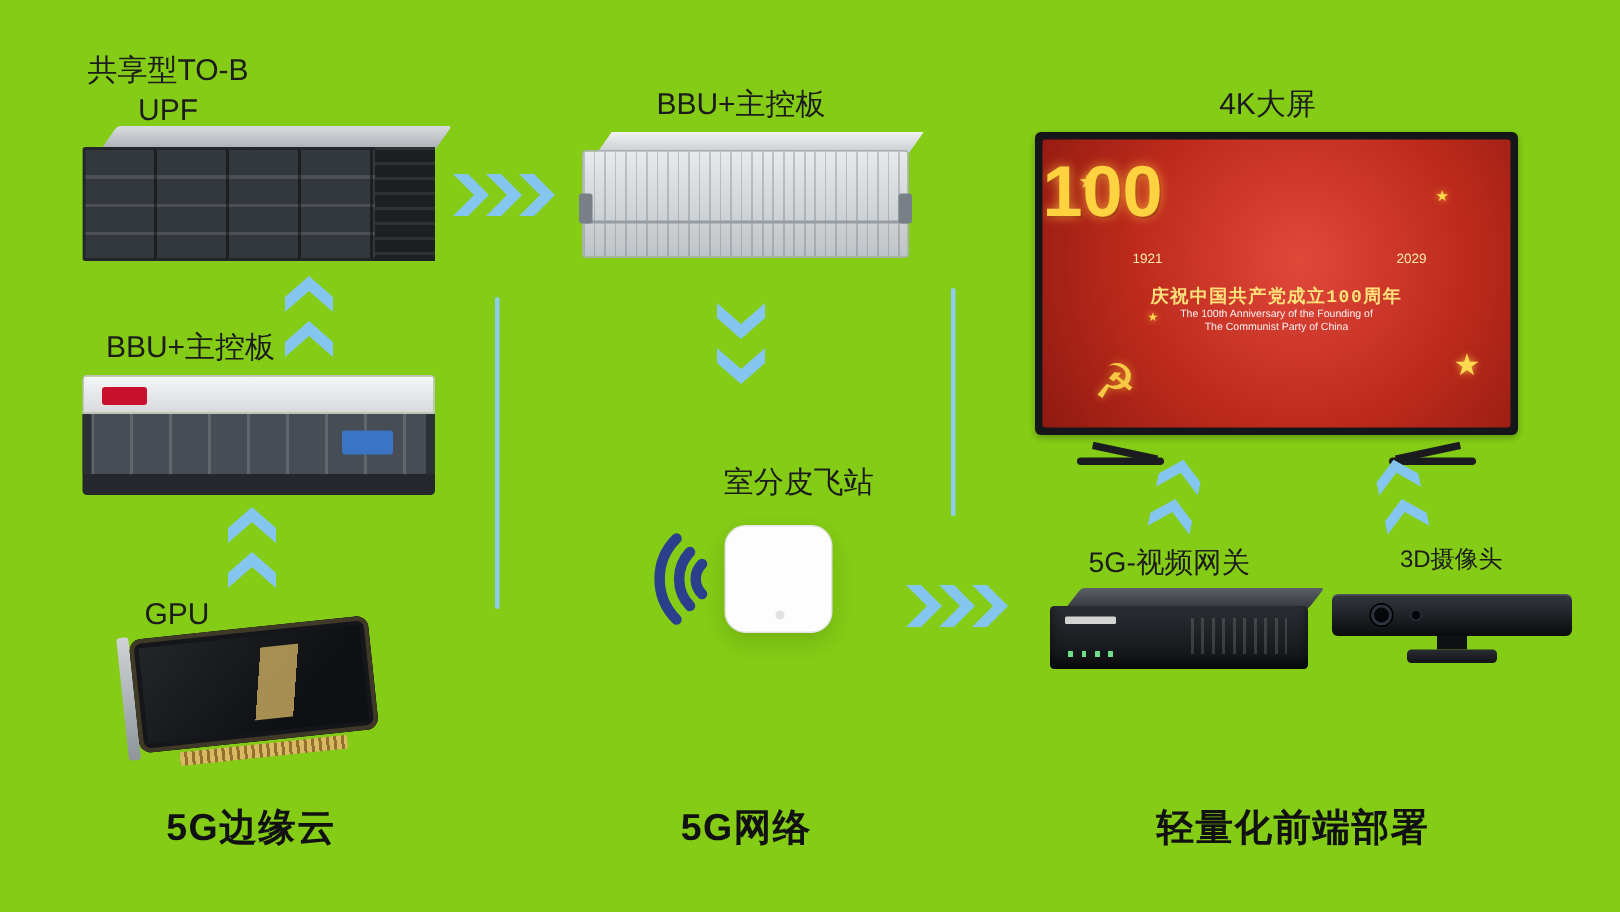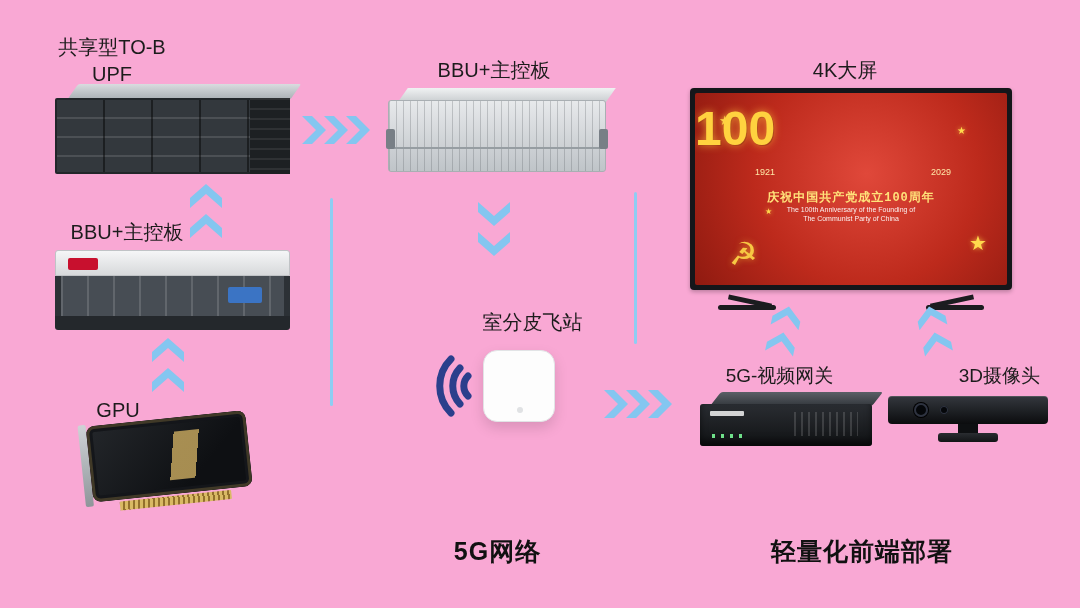--- a/index.html
+++ b/index.html
@@ -1,30 +1,30 @@
 <!DOCTYPE html>
 <html><head>
 <meta charset="utf-8">
 <style>
   * { margin:0; padding:0; box-sizing:border-box; }
   html,body { background:#ffffff; }
   body { font-family:"Liberation Sans", sans-serif; }
-  .canvas { position:relative; width:1080px; height:608px; background:#f9a8d4; overflow:hidden; }
+  .canvas { position:relative; width:1080px; height:608px; background:#84cc16; overflow:hidden; }
 
   .label { position:absolute; color:#1c1c1c; font-size:20px; text-align:center; line-height:1.35; }
   .section-title { position:absolute; color:#111; font-size:25px; font-weight:bold; text-align:center; letter-spacing:1px; }
 
   .lbl-upf      { left:28px;  top:34px;  width:168px; }
   .lbl-bbu-mid  { left:404px; top:57px;  width:180px; }
   .lbl-bbu-left { left:42px;  top:219px; width:170px; }
   .lbl-gpu      { left:58px;  top:397px; width:120px; }
   .lbl-pico     { left:450px; top:309px; width:165px; }
   .lbl-4k       { left:775px; top:57px;  width:140px; }
   .lbl-gw       { left:692px; top:363px; width:175px; font-size:19px; }
-  .lbl-cam      { left:895px; top:363px; width:145px; font-size:19px;text-align:right; }
+  .lbl-cam      { left:895px; top:363px; width:145px; font-size:16px; }
 
   .title-edge   { left:60px;  top:535px; width:215px; }
   .title-net    { left:405px; top:535px; width:185px; }
   .title-front  { left:732px; top:535px; width:260px; }
 
   .arrow { position:absolute; }
   .a-upf-bbu   { left:300px; top:114px; }
   .a-up-left-1 { left:188px; top:182px; }
   .a-up-left-2 { left:150px; top:336px; }
   .a-down-mid  { left:476px; top:200px; }
@@ -178,20 +178,21 @@
   <div class="label lbl-gpu">GPU</div>
 
   <div class="dev gpu">
     <div class="gpu-bracket"></div>
     <div class="gpu-body">
       <div class="gpu-band"></div>
     </div>
     <div class="gpu-connector"></div>
   </div>
 
+  <div class="section-title title-edge">5G边缘云</div>
 
   <div class="label lbl-bbu-mid">BBU+主控板</div>
 
   <div class="dev bbu-mid">
     <div class="bm-top"></div>
     <div class="bm-body">
       <div class="bm-split"></div>
       <div class="bm-ear l"></div>
       <div class="bm-ear r"></div>
     </div>

